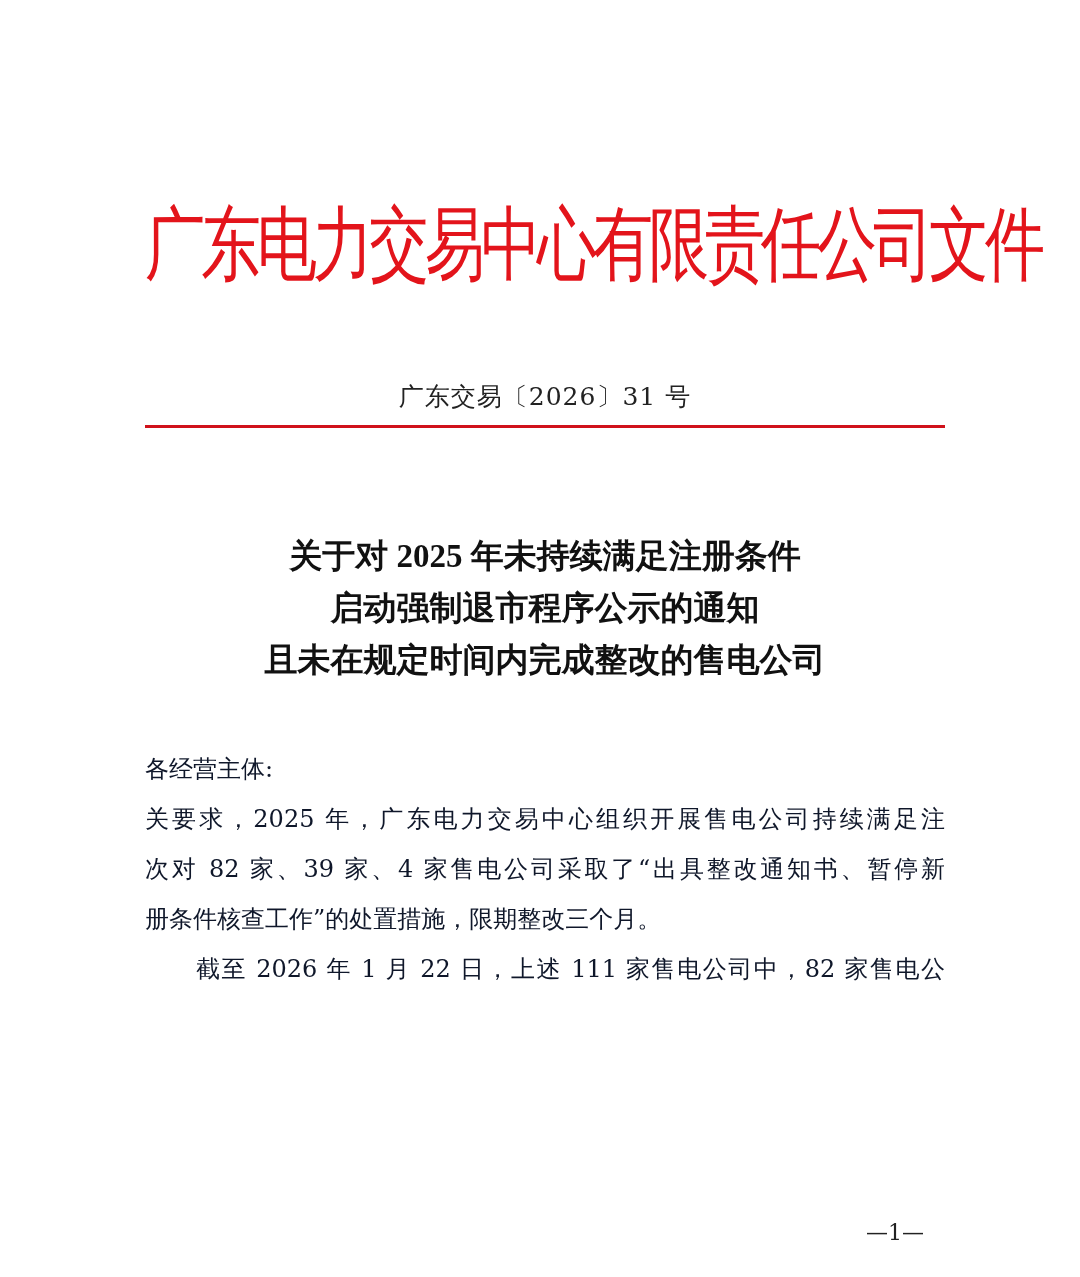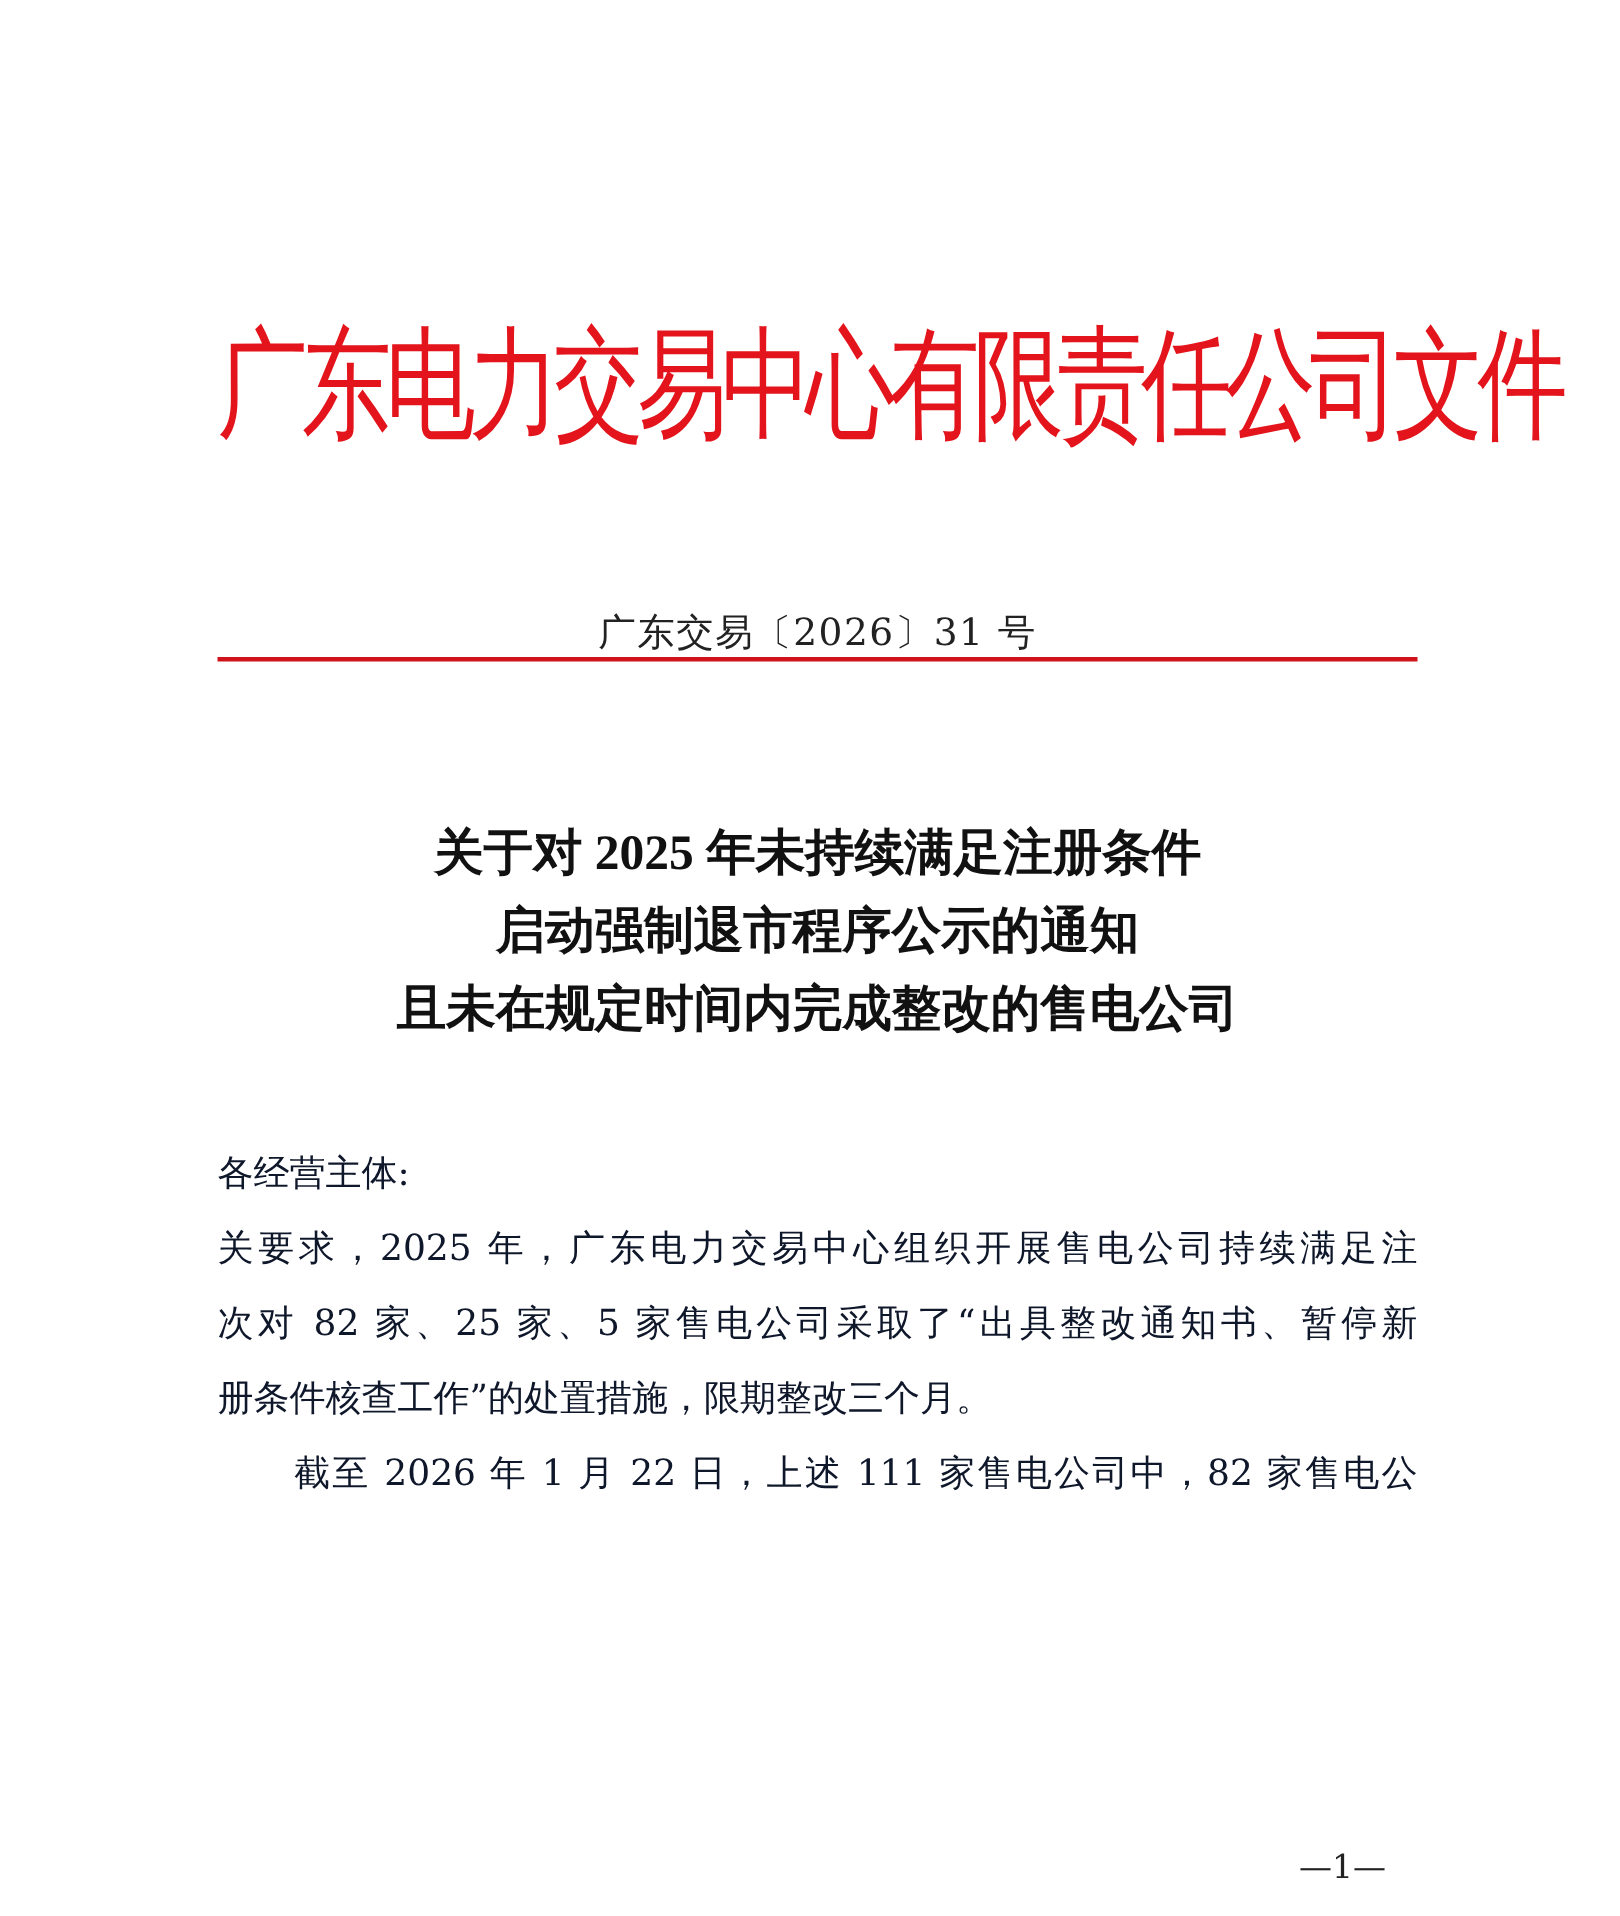--- a/index.html
+++ b/index.html
@@ -1,27 +1,27 @@
 <!DOCTYPE html>
 <html><head>
   <meta charset="utf-8">
   <style>
     html, body { margin: 0; padding: 0; background: #ffffff; }
     body { width: 1080px; height: 1277px; position: relative; overflow: hidden; }
-    .page { position: absolute; left: 0; top: 13px; width: 1080px; height: 962px; background: #ffffff; }
+    .page { position: absolute; left: 0; top: 0; width: 1080px; height: 962px; background: #ffffff; }
     .masthead {
       position: absolute; left: 145px; top: 196px; width: 800px; height: 96px;
       color: #e3141b; font-family: "DejaVu Serif", "Liberation Serif", serif;
       font-size: 60px; line-height: 96px; text-align: center; white-space: nowrap;
       transform: scaleY(1.35); transform-origin: center center; letter-spacing: -4px;
     }
     .docno {
       position: absolute; left: 145px; top: 377px; width: 800px; height: 40px;
       font-family: "DejaVu Serif", "Liberation Serif", serif; font-size: 25px; line-height: 40px;
-      text-align: center; color: #222; letter-spacing: 1px; white-space: nowrap; margin-top: 12px;
+      text-align: center; color: #222; letter-spacing: 1px; white-space: nowrap;
     }
     .redrule {
       position: absolute; left: 145px; top: 425px; width: 800px; height: 3px; background: #d0121b;
     }
     .title {
       position: absolute; left: 145px; top: 530px; width: 800px;
       font-family: Liberation Serif, serif; font-weight: bold;
       font-size: 33px; line-height: 52px; text-align: center; color: #111; white-space: nowrap;
     }
     .title div { height: 52px; }
@@ -48,19 +48,19 @@
 
   <div class="title">
     <div>关于对 2025 年未持续满足注册条件</div>
     <div>启动强制退市程序公示的通知</div>
     <div>且未在规定时间内完成整改的售电公司</div>
   </div>
 
   <div class="body">
     <div class="salutation">各经营主体:</div>
     <div class="line">关要求，2025 年，广东电力交易中心组织开展售电公司持续满足注</div>
-    <div class="line">次对 82 家、25 家、5 家售电公司采取了“出具整改通知书、暂停新</div>
+    <div class="line">次对 82 家、39 家、4 家售电公司采取了“出具整改通知书、暂停新</div>
     <div class="line last">册条件核查工作”的处置措施，限期整改三个月。</div>
     <div class="line">　　截至 2026 年 1 月 22 日，上述 111 家售电公司中，82 家售电公</div>
   </div>
 
   <div class="pageno">—1—</div>
 </div>
 
 </body></html>

